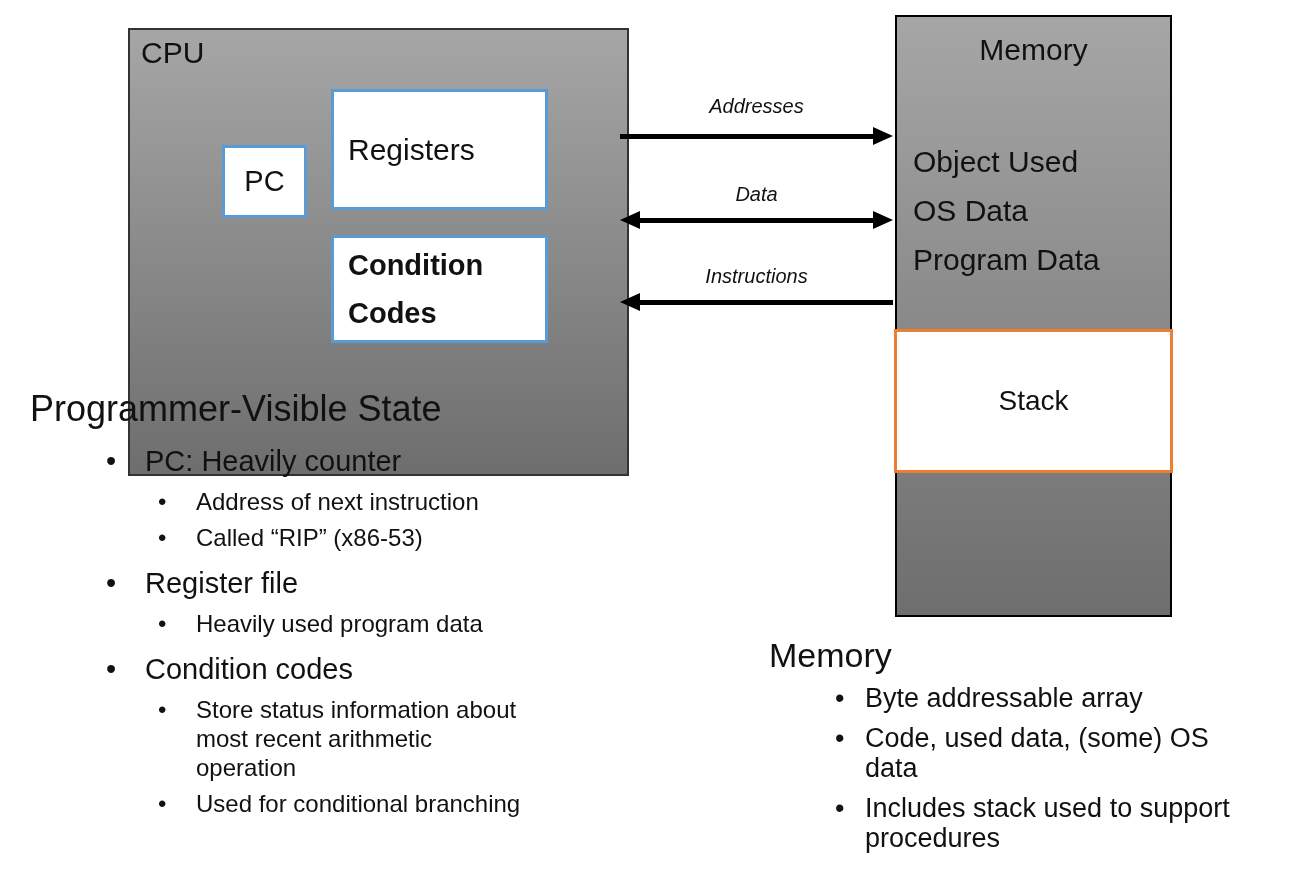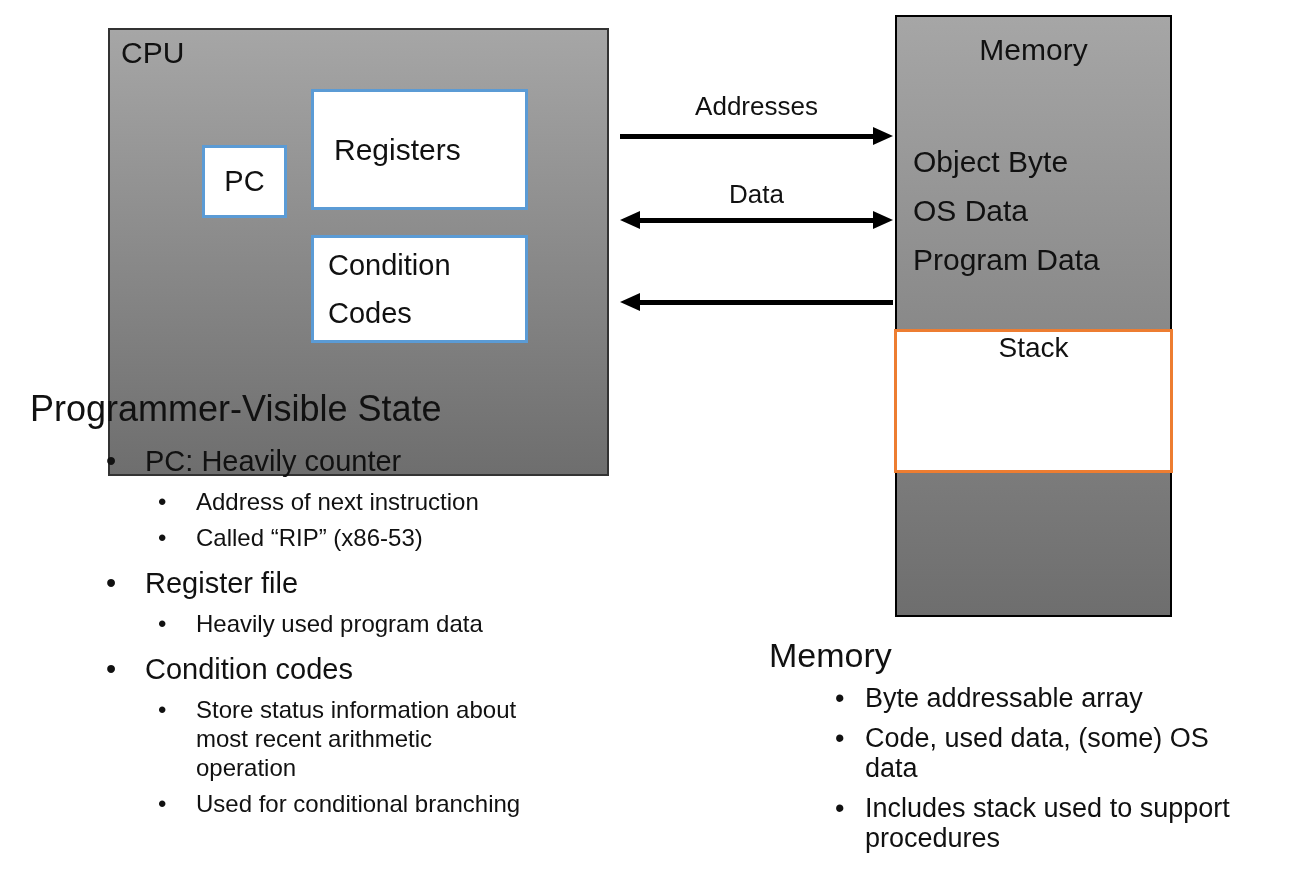--- a/index.html
+++ b/index.html
@@ -5,43 +5,43 @@
   :root{
     --blue:#5b9bd5; --orange:#ed7d31; --arrow:#000000; --text:#111111;
     --gray-top:#a6a6a6; --gray-bottom:#6e6e6e;
   }
   *{box-sizing:border-box; margin:0; padding:0;}
   html,body{background:#ffffff;}
   body{font-family:"Liberation Sans","DejaVu Sans",sans-serif; color:var(--text);}
   .stage{position:relative; width:1306px; height:879px; background:#ffffff; overflow:hidden;}
 
   
-  .cpu-box{position:absolute; left:108px; top:28px; width:501px; height:448px;
+  .cpu-box{position:absolute; left:128px; top:28px; width:501px; height:448px;
     background:linear-gradient(180deg,var(--gray-top),var(--gray-bottom));
     border:2px solid #333333;}
   .cpu-title{position:absolute; left:11px; top:4px; font-size:30px; line-height:38px;}
   .inner-box{position:absolute; background:#ffffff; border:3px solid var(--blue);
     display:flex; align-items:center; font-size:30px;}
   .pc-box{left:92px; top:107px; width:85px; height:73px; justify-content:center; font-size:29px;margin-top:8px;}
-  .reg-box{left:201px; top:59px; width:217px; height:121px; padding-left:20px;}
+  .reg-box{left:201px; top:59px; width:217px; height:121px; padding-left:14px;}
   .cc-box{left:201px; top:205px; width:217px; height:108px; padding-left:14px; font-size:29px; line-height:48px;}
-  .pre{white-space:pre-line;}
+  .pre{white-space:pre-line;font-weight:bold;}
 
   
   .mem-box{position:absolute; left:895px; top:15px; width:277px; height:602px;
     background:linear-gradient(180deg,var(--gray-top),var(--gray-bottom));
     border:2px solid #000000;}
   .mem-title{position:absolute; left:0; right:0; top:14px; text-align:center; font-size:30px; line-height:38px;}
   .mem-contents{position:absolute; left:16px; top:120px; font-size:30px; line-height:49px;}
   .stack-box{position:absolute; left:894px; top:329px; width:279px; height:144px;
     background:#ffffff; border:3px solid var(--orange);
-    display:flex; justify-content:center; font-size:28px;}
+    display:flex; align-items:center; justify-content:center; font-size:28px;}
 
   
-  .bus-label{position:absolute; left:620px; width:273px; text-align:center; font-size:26px; line-height:36px;}
+  .bus-label{position:absolute; left:620px; width:273px; text-align:center; font-size:20px; line-height:36px;font-style:italic;}
   .lbl-addresses{top:88px;} .lbl-data{top:176px;} .lbl-instructions{top:258px;}
   .bus-line{position:absolute; height:5px; background:var(--arrow);}
   .line-addresses{left:620px; width:253px; top:134px;}
   .line-data{left:638px; width:237px; top:218px;}
   .line-instructions{left:640px; width:253px; top:300px;}
   .head{position:absolute; width:0; height:0; border-top:9px solid transparent; border-bottom:9px solid transparent;}
   .head-right{border-left:20px solid var(--arrow);}
   .head-left{border-right:20px solid var(--arrow);}
   .head-addr{left:873px; top:127px;}
   .head-data-l{left:620px; top:211px;}
@@ -85,38 +85,39 @@
     <div class="inner-box cc-box">
       <span class="pre">Condition
 Codes</span>
     </div>
   </div>
 
   <div class="mem-box">
     <div class="mem-title">Memory</div>
     <div class="mem-contents">
 
-    <div class="mem-line">Object Byte</div>
+    <div class="mem-line">Object Used</div>
         <div class="mem-line">OS Data</div>
         <div class="mem-line">Program Data</div>
       </div>
   </div>
   <div class="stack-box">
     <span>Stack</span>
   </div>
 
   <div class="bus-label lbl-addresses">Addresses</div>
   <div class="bus-line line-addresses"></div>
   <div class="head head-right head-addr"></div>
 
   <div class="bus-label lbl-data">Data</div>
   <div class="bus-line line-data"></div>
   <div class="head head-left head-data-l"></div>
   <div class="head head-right head-data-r"></div>
 
+  <div class="bus-label lbl-instructions">Instructions</div>
   <div class="bus-line line-instructions"></div>
   <div class="head head-left head-instr"></div>
 
   <div class="notes-left">
     <div class="notes-heading">Programmer-Visible State</div>
     <div>
 
     <div class="li lvl1">
           <span class="bullet">•</span>
           <span class="li-text">PC: Heavily counter</span>

